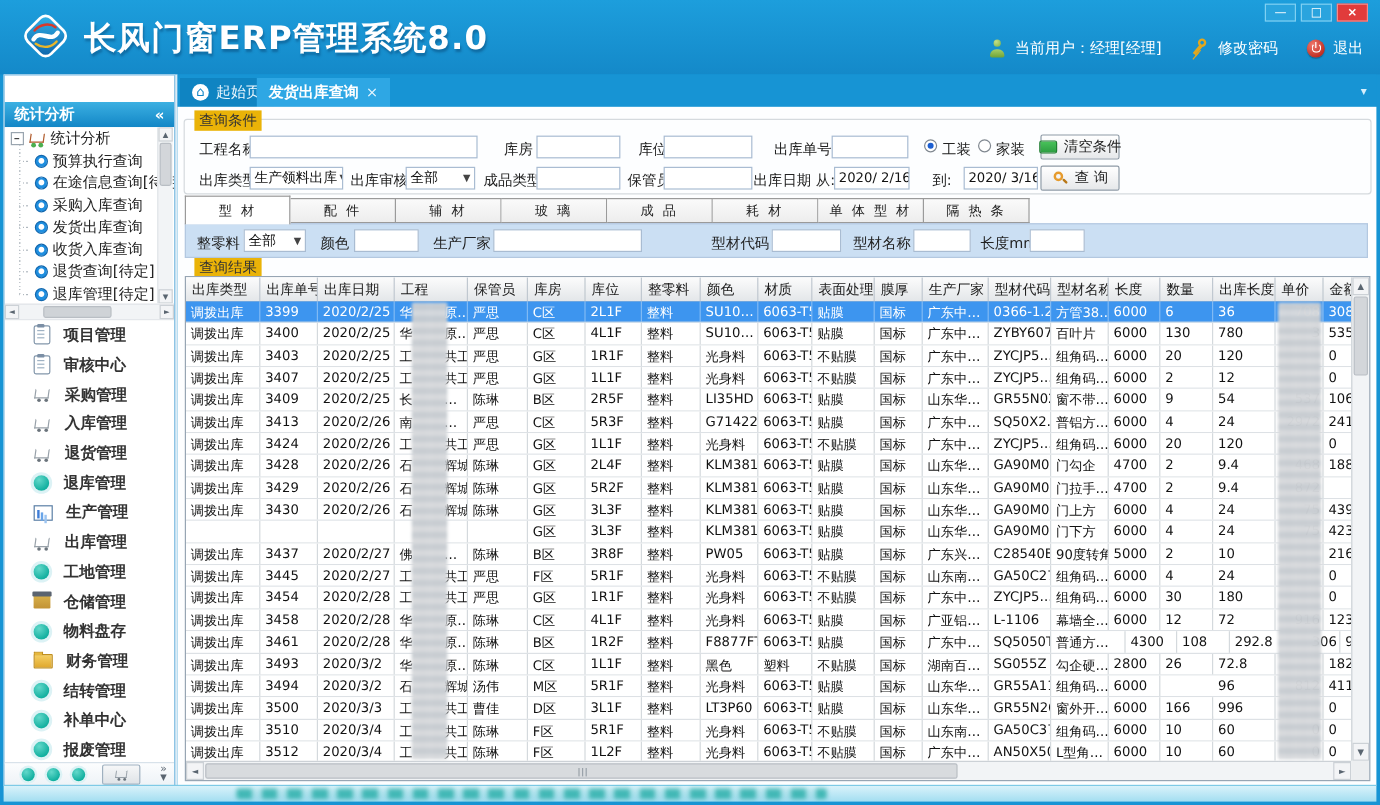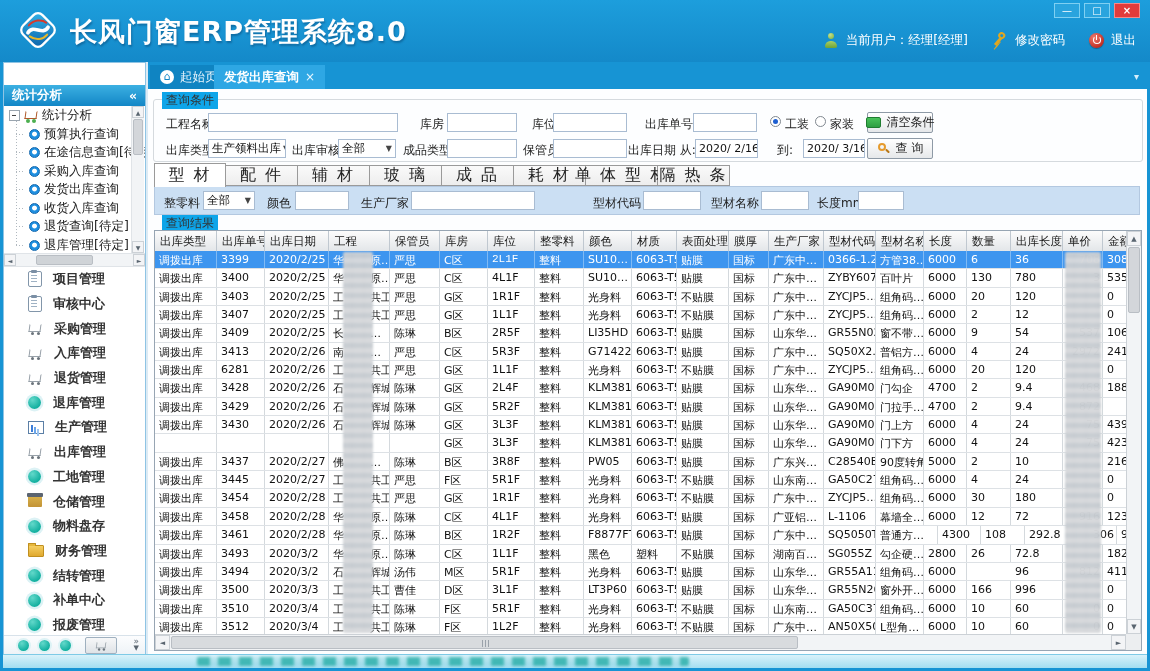--- a/index.html
+++ b/index.html
@@ -118,43 +118,43 @@
   .tab.home{left:2px;background:#0f84c2;}
   .tab.active{left:66px;background:#2ea7e4;color:#fff;font-weight:bold;}
   .tab-close{font-size:12px;font-weight:normal;color:#e8f7ff;cursor:pointer;}
   .home-icon{width:14px;height:14px;border-radius:50%;background:#fff;position:relative;flex:none;}
   .home-icon::before{content:"⌂";position:absolute;left:0;top:0;width:14px;height:14px;line-height:14px;
     text-align:center;font-size:11px;color:#1286c6;}
   .tab-more{position:absolute;right:8px;top:9px;color:#d6eefb;font-size:10px;cursor:pointer;}
   .content{position:absolute;left:0;top:27px;width:999px;height:566px;background:#fdfeff;}
   
   .grp1{position:absolute;left:5px;top:10px;width:988px;height:61px;border:1px solid #d5dade;border-radius:3px;}
-  .grp-label{position:absolute;font-size:12px;color:#333;background:#0ea5e9;padding:0 4px;font-family:Liberation Mono, monospace;}
+  .grp-label{position:absolute;font-size:12px;color:#333;background:#eab308;padding:0 4px;font-family:Liberation Mono, monospace;}
   .lbl{position:absolute;font-size:12px;color:#222;white-space:nowrap;}
   .inp{position:absolute;height:19px;background:#fff;border:1px solid #a9bcd2;box-sizing:border-box;}
   .combo{position:absolute;height:19px;background:#fff;border:1px solid #a9bcd2;box-sizing:border-box;
     display:flex;align-items:center;justify-content:space-between;padding:0 3px;font-size:11.5px;color:#111;
     white-space:nowrap;overflow:hidden;}
   .combo .arr{font-size:8px;color:#444;margin-left:2px;flex:none;}
   .radio{position:absolute;width:11px;height:11px;border-radius:50%;border:1px solid #808890;background:#fff;box-sizing:border-box;}
   .radio.sel::after{content:"";display:block;width:5px;height:5px;margin:2px;border-radius:50%;background:#1d5fd1;}
   .btn{position:absolute;height:21px;display:flex;align-items:center;justify-content:center;gap:6px;
     background:linear-gradient(#ffffff,#e6e8ea);border:1px solid #8e9aa6;border-radius:2px;
     font-size:12px;color:#222;box-sizing:border-box;cursor:pointer;white-space:nowrap;}
   .clear-icon{width:13px;height:9px;background:linear-gradient(#49c25a,#2e9e42);border:1px solid #1f7d30;border-radius:2px;flex:none;}
   .search-icon{position:relative;width:13px;height:13px;flex:none;}
   .search-icon::before{content:"";position:absolute;left:1px;top:1px;width:8px;height:8px;border-radius:50%;
     border:2px solid #e69b2d;box-sizing:border-box;}
   .search-icon::after{content:"";position:absolute;left:8px;top:8px;width:5px;height:2px;background:#b87818;
     transform:rotate(45deg);border-radius:1px;}
   
   .mtabs{position:absolute;left:6px;top:74px;height:23px;display:flex;}
-  .mtab{width:72px;height:21px;margin-top:2px;box-sizing:border-box;border:1px solid #9a9a9a;border-left-width:0;
+  .mtab{width:88px;height:21px;margin-top:2px;box-sizing:border-box;border:1px solid #9a9a9a;border-left-width:0;
     background:linear-gradient(#fafafa,#ededed);display:flex;align-items:center;justify-content:center;
-    font-size:16px;color:#222;letter-spacing:2px;cursor:pointer;white-space:nowrap;}
+    font-size:11px;color:#222;letter-spacing:2px;cursor:pointer;white-space:nowrap;}
   .mtab:first-child{border-left-width:1px;}
   .mtab.active{margin-top:0;height:24px;background:#fff;border-bottom:none;font-weight:normal;z-index:2;}
   .fband{position:absolute;left:6px;top:97px;width:986px;height:29px;background:#cbdff3;
     border:1px solid #b3c8e0;box-sizing:border-box;}
   .fband .lbl{top:8px;}
   .fband .inp,.fband .combo{top:4px;}
   
   .grid{position:absolute;left:6px;top:141px;width:988px;height:421px;border:1px solid #97a5b3;
     background:#fff;box-sizing:border-box;overflow:hidden;}
   .grid-head{position:absolute;left:0;top:0;right:15px;height:20px;display:flex;
@@ -477,21 +477,21 @@
             <div class="gh-cell" style="width: 25px;">金额</div>
           </div>
         <div class="grid-body">
             <div class="grow sel">
               <div class="gcell" style="width: 62px;">调拨出库</div>
               <div class="gcell" style="width: 48px;">3399</div>
               <div class="gcell" style="width: 64px;">2020/2/25</div>
               <div class="gcell" style="width: 61px;"><span>华</span><span class="gap" style="width: 26px;"></span><span>原…</span></div>
               <div class="gcell" style="width: 50px;">严思</div>
               <div class="gcell" style="width: 48px;">C区</div>
-              <div class="gcell" style="width: 47px; font-family: Liberation Mono, monospace;">2L1F</div>
+              <div class="gcell" style="width: 47px;">2L1F</div>
               <div class="gcell" style="width: 49px;">整料</div>
               <div class="gcell" style="width: 48px;">SU10…</div>
               <div class="gcell" style="width: 45px;">6063-T5</div>
               <div class="gcell" style="width: 52px;">贴膜</div>
               <div class="gcell" style="width: 40px;">国标</div>
               <div class="gcell" style="width: 55px;">广东中…</div>
               <div class="gcell" style="width: 52px;">0366-1.2</div>
               <div class="gcell" style="width: 48px;">方管38…</div>
               <div class="gcell" style="width: 43px;">6000</div>
               <div class="gcell" style="width: 44px;">6</div>
@@ -616,21 +616,21 @@
               <div class="gcell" style="width: 43px;">6000</div>
               <div class="gcell" style="width: 44px;">4</div>
               <div class="gcell" style="width: 52px;">24</div>
               <div class="gcell pricecell" style="width: 40px;">
                 <span>2972</span>
               </div>
               <div class="gcell" style="width: 25px;">241</div>
             </div>
             <div class="grow">
               <div class="gcell" style="width: 62px;">调拨出库</div>
-              <div class="gcell" style="width: 48px;">6281</div>
+              <div class="gcell" style="width: 48px;">3424</div>
               <div class="gcell" style="width: 64px;">2020/2/26</div>
               <div class="gcell" style="width: 61px;"><span>工</span><span class="gap" style="width: 26px;"></span><span>共工程</span></div>
               <div class="gcell" style="width: 50px;">严思</div>
               <div class="gcell" style="width: 48px;">G区</div>
               <div class="gcell" style="width: 47px;">1L1F</div>
               <div class="gcell" style="width: 49px;">整料</div>
               <div class="gcell" style="width: 48px;">光身料</div>
               <div class="gcell" style="width: 45px;">6063-T5</div>
               <div class="gcell" style="width: 52px;">不贴膜</div>
               <div class="gcell" style="width: 40px;">国标</div>

